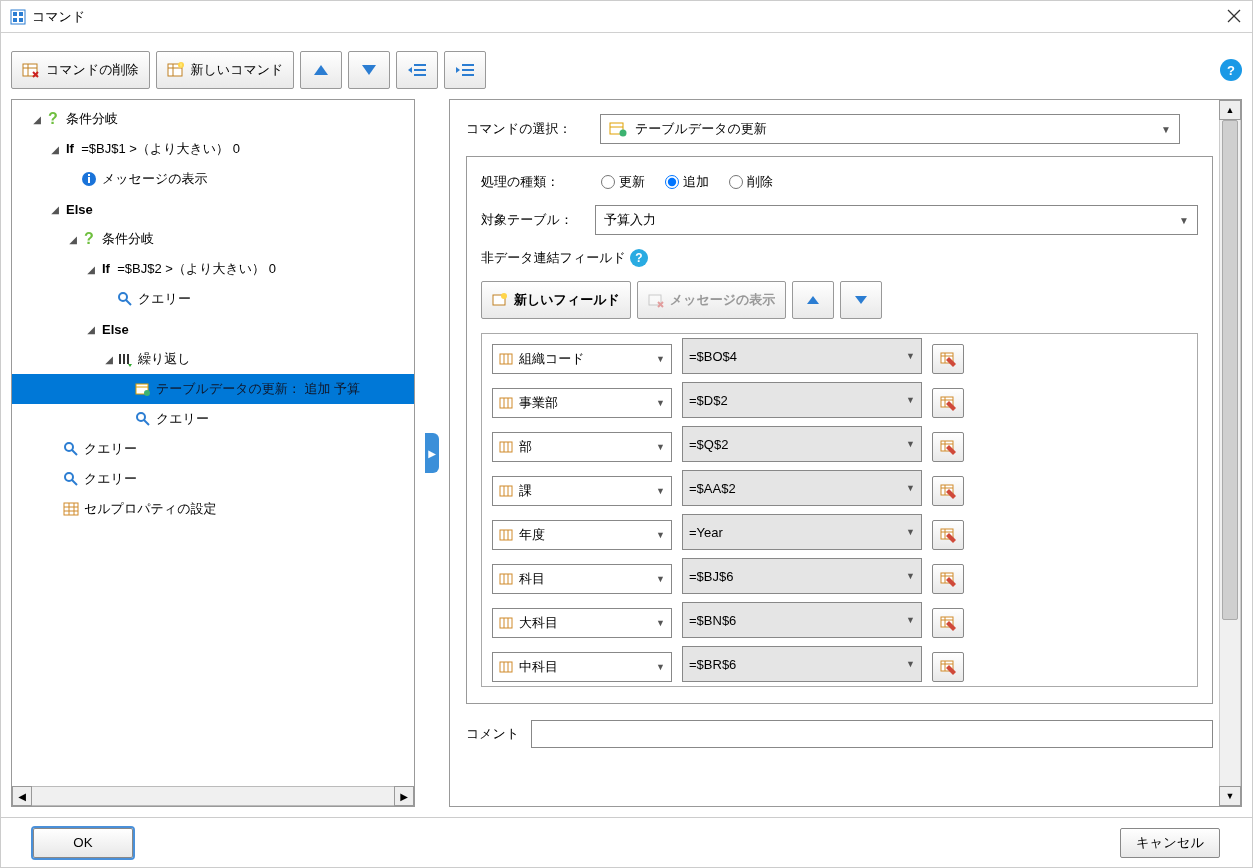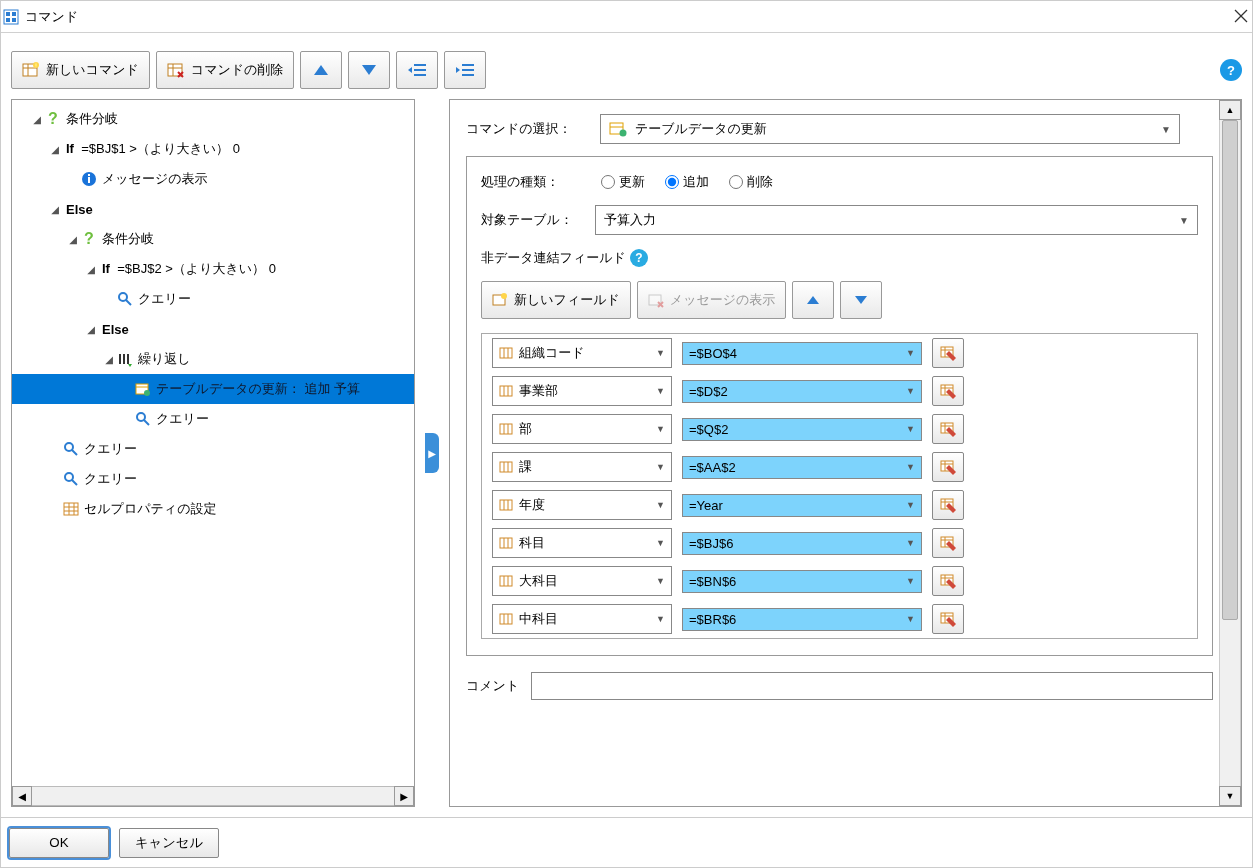--- a/index.html
+++ b/index.html
@@ -6,21 +6,21 @@
 body {
   font-family: "Meiryo", "Yu Gothic", sans-serif;
   font-size: 13px;
   background: #fff;
   color: #000;
   width: 1253px;
   height: 868px;
   overflow: hidden;
 }
 .dialog { width: 1253px; height: 868px; border: 1px solid #ccc; display: flex; flex-direction: column; background:#fff; }
-.titlebar { height: 32px; border-bottom: 1px solid #d0d0d0; display: flex; align-items: center; padding: 0 2px; }
+.titlebar { height: 32px; border-bottom: 1px solid #d0d0d0; display: flex; align-items: center; padding: 0 9px; }
 .titlebar .title { margin-left: 6px; flex: 1; font-size: 13px; }
 .titlebar .close { width: 16px; height: 16px; cursor: pointer; }
 .app-icon { width:16px; height:16px; }
 .toolbar-row { display: flex; align-items: center; padding: 0 10px; margin-top: 18px; gap: 6px; }
 .tbtn { height: 38px; border: 1px solid #999; background: linear-gradient(#fff,#e9e9e9); display: flex; align-items: center; padding: 0 10px; cursor: pointer; border-radius:2px; }
 .tbtn.icon-only { width: 42px; justify-content:center; padding:0; }
 .tbtn span.lbl { margin-left: 6px; }
 .help-icon { margin-left: auto; width: 22px; height: 22px; border-radius: 50%; background:#1a99e6; color:#fff; display:flex; align-items:center; justify-content:center; font-weight:bold; cursor:pointer; }
 .main-area { display: flex; padding: 10px; gap: 10px; flex:1; min-height:0; }
 .tree-panel { width: 404px; border: 1px solid #999; background:#fff; display:flex; flex-direction:column; }
@@ -47,44 +47,44 @@
 .label { width:120px; }
 .dropdown { flex:1; height:30px; border:1px solid #888; background:#fff; display:flex; align-items:center; padding:0 8px; position:relative; }
 .dropdown .caret { position:absolute; right:8px; font-size:10px; color:#555; }
 .dropdown .dicon { margin-right:8px; }
 .inner-group { border:1px solid #999; padding:16px 14px; display:flex; flex-direction:column; gap:14px; margin-right:6px; }
 .radio-row { display:flex; align-items:center; gap:20px; }
 .radio-item { display:flex; align-items:center; gap:4px; }
 .radio-item input { width:14px; height:14px; }
 .field-label-row { display:flex; align-items:flex-start; gap:4px; }
 .small-help { width:18px; height:18px; border-radius:50%; background:#29abe2; color:#fff; display:flex; align-items:center; justify-content:center; font-size:12px; font-weight:bold; }
-.sub-toolbar { display:flex; gap:6px; }
+.sub-toolbar { display:flex; gap:6px;font-weight:bold; }
 .table-wrap { border:1px solid #aaa; }
 .tbl-head { display:flex; background:linear-gradient(#fff,#e8e8e8); border-bottom:1px solid #aaa; }
 .th { padding:6px 8px; text-align:center; }
 .th.field { width:200px; border-right:1px solid #aaa; }
 .th.value { flex:1; border-right:1px solid #aaa; }
 .th.extra { width:32px; }
 .tbl-body { display:flex; flex-direction:column; }
-.tbl-row { display:flex; padding:4px 10px; align-items:center; gap:10px; }
+.tbl-row { display:flex; padding:4px 10px; align-items:flex-end; gap:10px; }
 .cell-field { width:180px; height:30px; border:1px solid #888; display:flex; align-items:center; padding:0 6px; position:relative; background:#fff; }
 .cell-field .caret { position:absolute; right:6px; font-size:9px; color:#555; }
 .cell-field .ficon { margin-right:6px; }
-.cell-value { width:240px; height:23px; border:1px solid #888; display:flex; align-items:center; padding:0 6px; position:relative; background:#7dd3fc; }
+.cell-value { width:240px; height:36px; border:1px solid #888; display:flex; align-items:center; padding:0 6px; position:relative; background:#e5e5e5; }
 .cell-value .caret { position:absolute; right:6px; font-size:9px; color:#555; }
 .pick-btn { width:32px; height:30px; border:1px solid #888; background:linear-gradient(#fff,#e8e8e8); display:flex; align-items:center; justify-content:center; border-radius:2px; }
 .vscroll-col { width:22px; display:flex; flex-direction:column; }
 .vscroll-col .vs-arrow { height:20px; border:1px solid #999; background:#eee; display:flex; align-items:center; justify-content:center; font-size:9px; }
 .vscroll-col .vs-track { flex:1; background:#f0f0f0; border-left:1px solid #ccc; border-right:1px solid #ccc; position:relative; }
 .vscroll-col .vs-thumb { position:absolute; left:2px; right:2px; top:0; height:75%; background:#cfcfcf; border:1px solid #aaa; border-radius:2px; }
 .right-body { display:flex; flex:1; min-height:0; }
 .right-body-inner { flex:1; overflow:hidden; }
 .comment-row { display:flex; align-items:center; gap:12px; margin-top:4px; padding-right:6px; }
 .comment-input { flex:1; height:28px; border:1px solid #888; background:#fff; }
-.footer { height:50px; border-top:1px solid #ccc; display:flex; align-items:center; justify-content:flex-start; padding:0 8px; gap:10px; }
+.footer { height:50px; border-top:1px solid #ccc; display:flex; align-items:center; justify-content:space-between; padding:0 32px; gap:10px; }
 .fbtn { width:100px; height:30px; border:1px solid #888; background:linear-gradient(#fff,#e8e8e8); cursor:pointer; border-radius:2px; }
 .fbtn.primary { outline:2px solid #4a90d9; }
 svg { display:block; }
 .disabled { color:#999; }
 </style>
 </head>
 <body>
 
 <div class="dialog">
 
@@ -106,34 +106,34 @@
         </svg>
     </span>
   </div>
 
   <div class="toolbar-row">
     <div class="tbtn">
       <svg width="18" height="18">
           <rect x="1" y="3" width="14" height="12" fill="#fff" stroke="#c08022"></rect>
           <line x1="1" y1="7" x2="15" y2="7" stroke="#c08022"></line>
           <line x1="6" y1="3" x2="6" y2="15" stroke="#c08022"></line>
-          <circle cx="14" cy="4" r="3" fill="#ffd54a"></circle>
-          <path d="M14 1 L15 4 L14 7 L13 4 Z" fill="#ffea7a"></path>
-        </svg>
-      <span class="lbl">新しいコマンド</span>
+          <line x1="11" y1="11" x2="16" y2="16" stroke="#c22" stroke-width="2"></line>
+          <line x1="16" y1="11" x2="11" y2="16" stroke="#c22" stroke-width="2"></line>
+        </svg>
+      <span class="lbl">コマンドの削除</span>
     </div>
     <div class="tbtn">
       <svg width="18" height="18">
           <rect x="1" y="3" width="14" height="12" fill="#fff" stroke="#c08022"></rect>
           <line x1="1" y1="7" x2="15" y2="7" stroke="#c08022"></line>
           <line x1="6" y1="3" x2="6" y2="15" stroke="#c08022"></line>
-          <line x1="11" y1="11" x2="16" y2="16" stroke="#c22" stroke-width="2"></line>
-          <line x1="16" y1="11" x2="11" y2="16" stroke="#c22" stroke-width="2"></line>
-        </svg>
-      <span class="lbl">コマンドの削除</span>
+          <circle cx="14" cy="4" r="3" fill="#ffd54a"></circle>
+          <path d="M14 1 L15 4 L14 7 L13 4 Z" fill="#ffea7a"></path>
+        </svg>
+      <span class="lbl">新しいコマンド</span>
     </div>
     <div class="tbtn icon-only">
       <svg width="14" height="10">
           <polygon points="7,0 14,10 0,10" fill="#2b7dd2"></polygon>
         </svg>
     </div>
     <div class="tbtn icon-only">
       <svg width="14" height="10">
           <polygon points="0,0 14,0 7,10" fill="#2b7dd2"></polygon>
         </svg>

